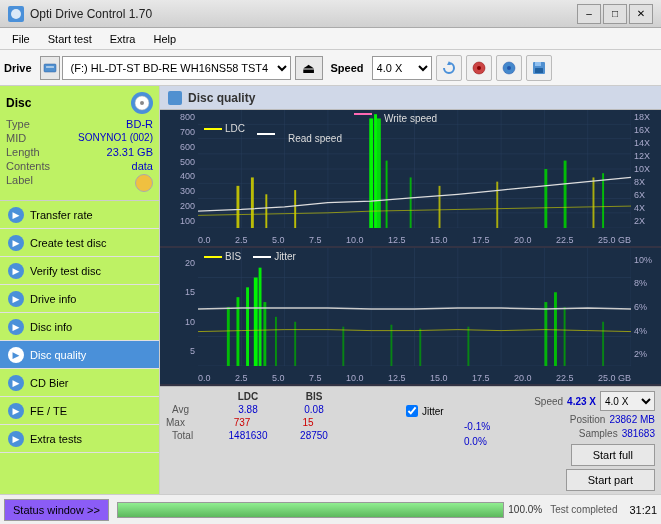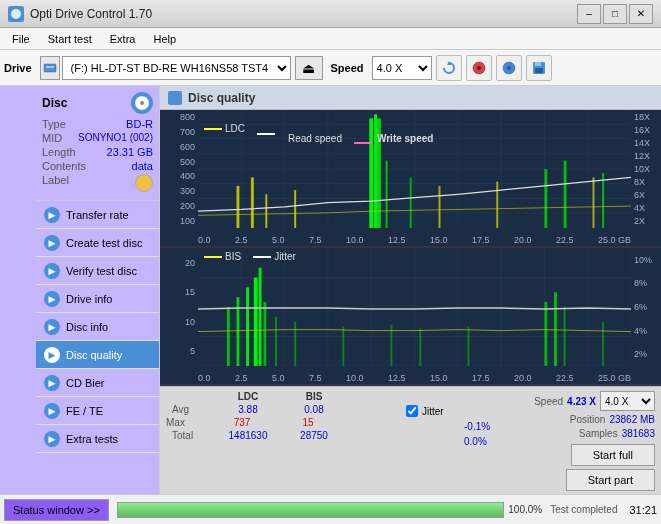--- a/index.html
+++ b/index.html
@@ -22,21 +22,21 @@
     .drive-select { height: 24px; min-width: 220px; border: 1px solid #999; background: white; font-size: 11px; padding: 0 4px; }
     .toolbar-icon-btn { width: 28px; height: 24px; border: 1px solid #999; background: #e8e8e8; cursor: pointer; display: flex; align-items: center; justify-content: center; font-size: 14px; }
     .speed-label { font-size: 11px; font-weight: bold; margin: 0 4px; }
     .speed-select { height: 24px; width: 60px; border: 1px solid #999; background: white; font-size: 11px; }
     .toolbar-icon-btn2 { width: 26px; height: 26px; border: 1px solid #bbb; background: #f0f0f0; cursor: pointer; display: flex; align-items: center; justify-content: center; border-radius: 2px; }
 
     
     .main { display: flex; height: calc(524px - 28px - 22px - 36px - 30px); }
 
     
-    .sidebar { width: 160px; background: #c4b5fd; border-right: 1px solid #ccc; display: flex; flex-direction: column; padding-left: 36px; }
+    .sidebar { width: 160px; background: #bef264; border-right: 1px solid #ccc; display: flex; flex-direction: column; }
     .disc-panel { padding: 6px; border-bottom: 1px solid #ccc; }
     .disc-header { display: flex; align-items: center; justify-content: space-between; margin-bottom: 4px; }
     .disc-header-text { font-weight: bold; font-size: 12px; }
     .disc-icon { width: 22px; height: 22px; background: #4a90d9; border-radius: 50%; display: flex; align-items: center; justify-content: center; color: white; font-size: 10px; }
     .disc-row { display: flex; justify-content: space-between; margin-bottom: 2px; }
     .disc-key { color: #555; }
     .disc-val { color: #0000cc; font-weight: 500; }
     .label-icon { width: 18px; height: 18px; background: #f0c040; border-radius: 50%; border: 1px solid #aaa; display: inline-block; }
 
     .sidebar-menu { flex: 1; overflow-y: auto; }
@@ -218,21 +218,21 @@
 
         <div style="position:absolute;top:3px;left:44px;display:flex;gap:12px;z-index:2;font-size:10px;color:#ddd;">
           <div style="display:flex;align-items:center;gap:3px;">
             <span style="width:18px;height:2px;background:#ffff00;display:inline-block;"></span>
             <span>LDC</span>
           </div>
           <div style="display:flex;align-items:flex-start;gap:13px;margin-top:20px;">
             <span style="width:18px;height:2px;background:#ffffff;display:inline-block;"></span>
             <span>Read speed</span>
           </div>
-          <div style="display:flex;align-items:flex-end;gap:5px;font-weight:bold;">
+          <div style="display:flex;align-items:flex-start;gap:12px;">
             <span style="width:18px;height:2px;background:#ff69b4;display:inline-block;"></span>
             <span>Write speed</span>
           </div>
         </div>
 
         <svg style="position:absolute;top:0;left:38px;right:30px;bottom:18px;width:calc(100% - 68px);height:calc(100% - 18px);" viewBox="0 0 450 140" preserveAspectRatio="none">
 
           <line x1="0" y1="17" x2="450" y2="17" stroke="#2a4060" stroke-width="0.5"></line>
           <line x1="0" y1="34" x2="450" y2="34" stroke="#2a4060" stroke-width="0.5"></line>
           <line x1="0" y1="52" x2="450" y2="52" stroke="#2a4060" stroke-width="0.5"></line>

